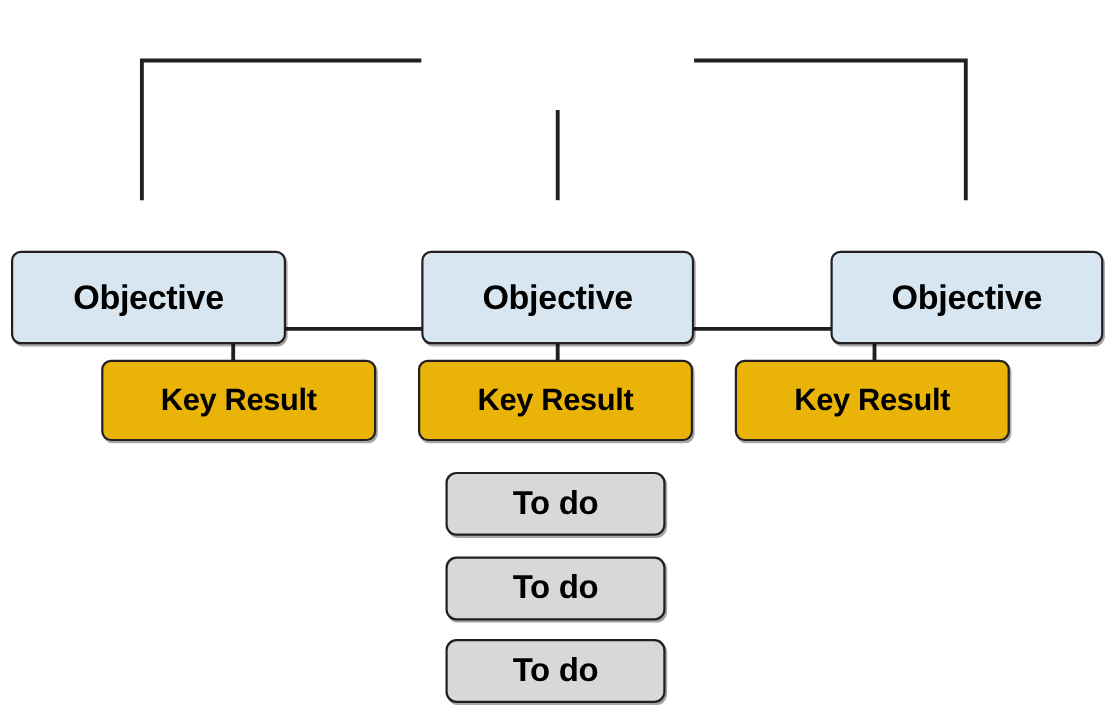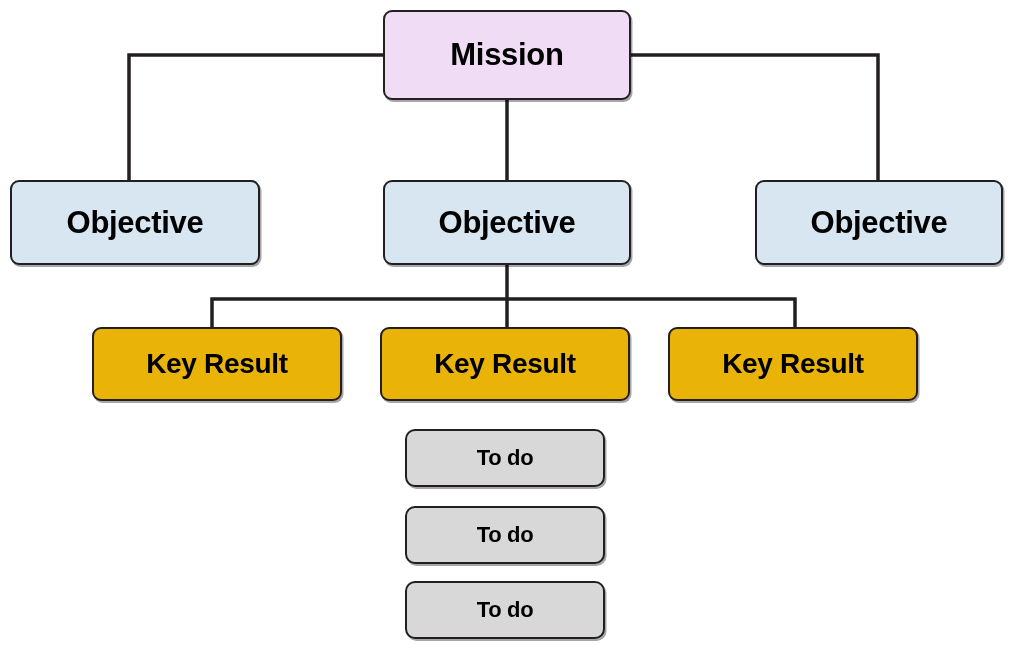--- a/index.html
+++ b/index.html
@@ -39,28 +39,29 @@
     letter-spacing: -0.3px;
     box-shadow: 1.5px 2px 0 rgba(0,0,0,0.35);
   }
   .node-mission {
     background: #f0dcf4;
     font-size: 31px;
   }
   .node-objective {
     background: #d7e6f0;
     font-size: 31px;
+    margin-top: 48px;
   }
   .node-keyresult {
     background: #eab308;
     font-size: 28px;
   }
   .node-todo {
     background: #d8d8d8;
-    font-size: 22px;
+    font-size: 30px;
     border-width: 2.5px;
     border-radius: 10px;
   }
   .node-label {
     pointer-events: none;
     white-space: nowrap;
   }
 </style>
 </head>
 <body>
@@ -70,23 +71,20 @@
   <svg id="edge-layer" viewBox="0 0 1014 657" width="1014" height="657" xmlns="http://www.w3.org/2000/svg">
     <g fill="none" stroke="#231f20" stroke-width="3.5" stroke-linecap="butt" stroke-linejoin="miter">
       <polyline points="383,55 129,55 129,182"></polyline>
       <polyline points="507,100 507,182"></polyline>
       <polyline points="631,55 878,55 878,182"></polyline>
       <polyline points="507,265 507,329"></polyline>
       <polyline points="212,329 212,299 795,299 795,329"></polyline>
     </g>
   </svg>
 
-  <div class="node node-mission" style="left:383px; top:10px; width:248px; height:90px;">
-    <span class="node-label">Mission</span>
-  </div>
 
   <div class="node node-objective" style="left:10px; top:180px; width:250px; height:85px;">
     <span class="node-label">Objective</span>
   </div>
 
   <div class="node node-objective" style="left:383px; top:180px; width:248px; height:85px;">
     <span class="node-label">Objective</span>
   </div>
 
   <div class="node node-objective" style="left:755px; top:180px; width:248px; height:85px;">

